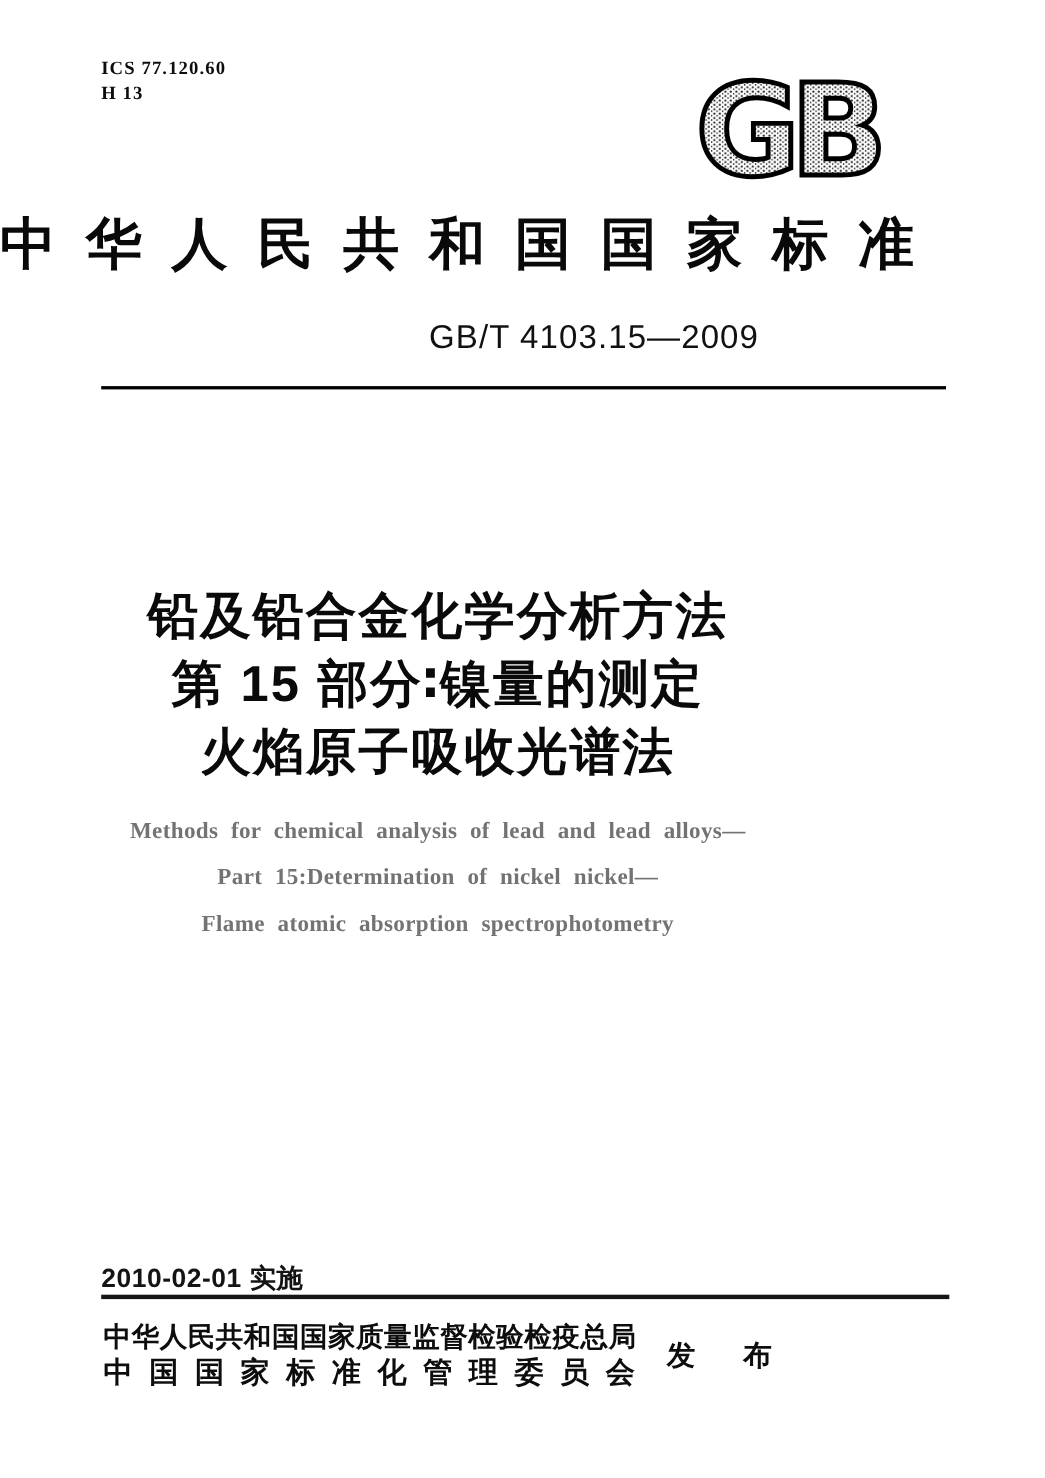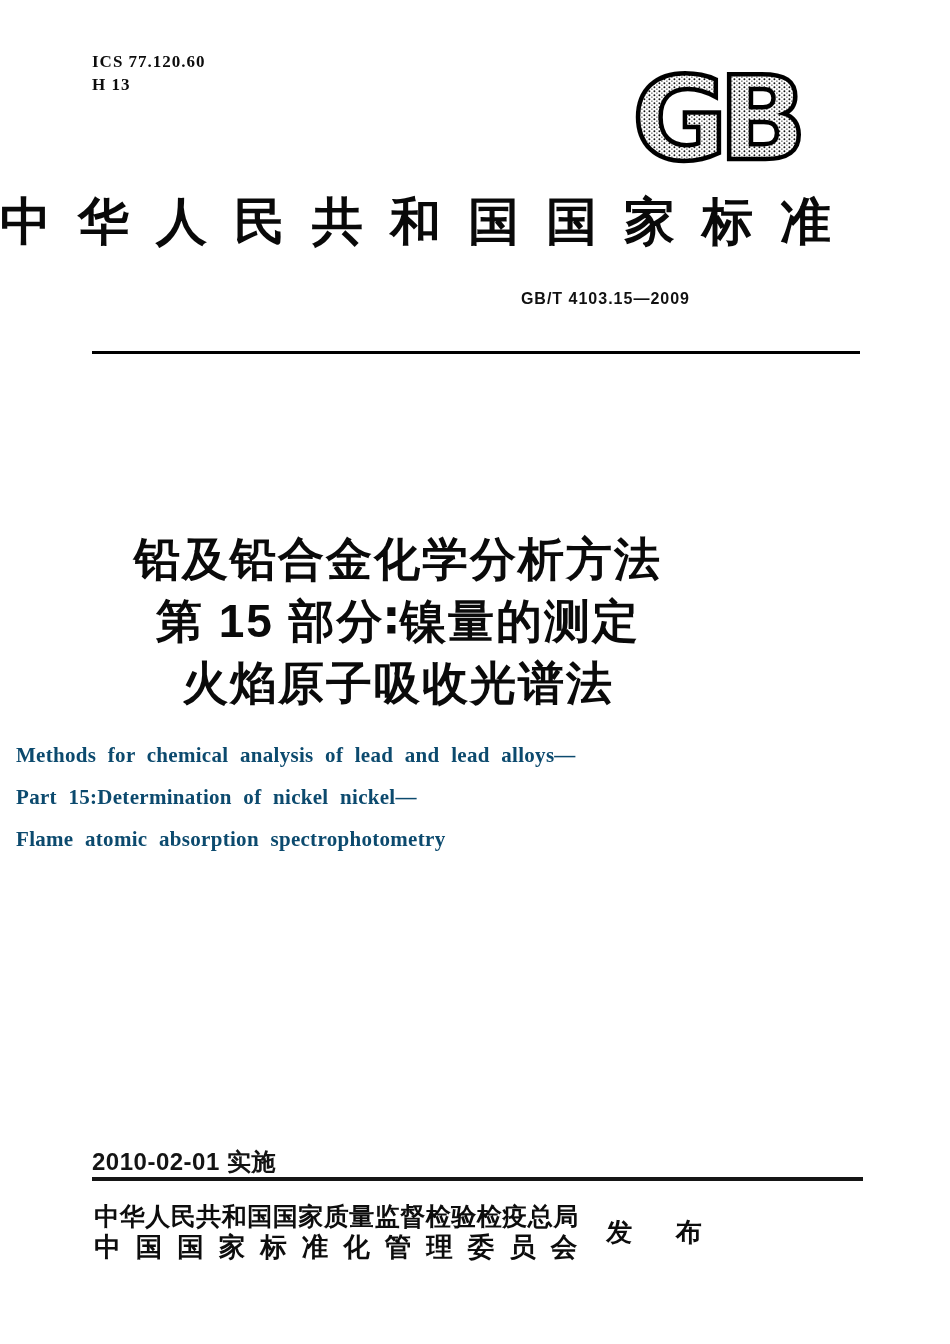--- a/index.html
+++ b/index.html
@@ -35,21 +35,21 @@
     font-family: "Liberation Serif", "DejaVu Serif", serif;
     font-weight: bold; font-size: 51px;
     letter-spacing: 27px;
     white-space: nowrap;
     color: #090909;
   }
 
   .standard-number {
     position: absolute; right: 106px; top: 290px;
     font-family: "Liberation Sans", "DejaVu Sans", sans-serif;
-    font-weight: bold; font-size: 16px; letter-spacing: 1px;
+    font-weight: normal; font-size: 30px; letter-spacing: 1px;
     color: #111;
   }
 
   .rule-top {
     position: absolute; left: 92px; top: 351px; width: 768px; height: 3px;
     background: #000;
     box-shadow: 0 5px 0 -3px #8a8a8a;
   }
 
   
@@ -57,25 +57,26 @@
     position: absolute; left: 0; right: 0; top: 528px;
     text-align: center;
     font-family: "Liberation Sans", "DejaVu Sans", sans-serif;
     font-weight: bold; font-size: 46px; line-height: 62px;
     letter-spacing: 2px;
     color: #0a0a0a;
   }
 
   
   .doc-title-en {
-    position: absolute; left: 16px; right: 0; top: 734px;
+    position: absolute; left: 0; right: 0; top: 734px;
+    text-align: center;
     font-family: "Liberation Serif", "DejaVu Serif", serif;
     font-weight: bold; font-size: 21px; line-height: 42px;
     word-spacing: 6px; letter-spacing: 0.3px;
-    color: #0c4a6e;
+    color: #737373;
   }
 
   
   .dates-row {
     position: absolute; left: 92px; top: 1146px; width: 768px;
     display: flex; justify-content: space-between; align-items: baseline;
     font-family: "Liberation Sans", "DejaVu Sans", sans-serif;
     font-weight: bold; font-size: 24px; letter-spacing: 0.5px;
     color: #141414;
   }

